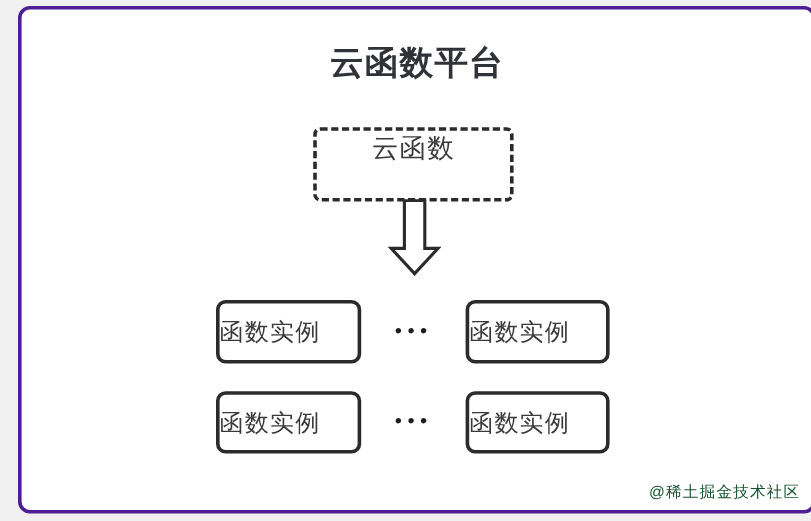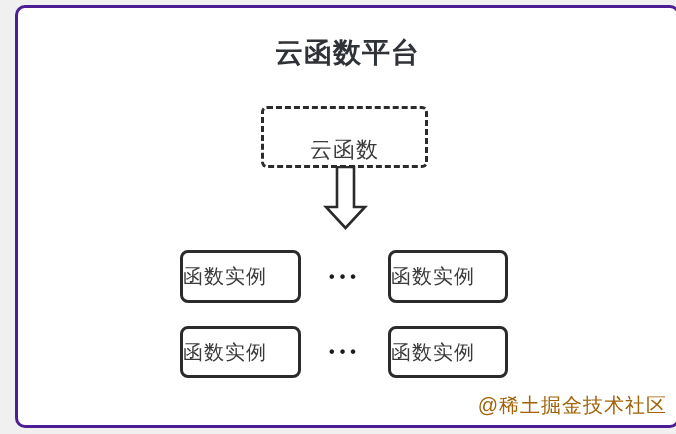--- a/index.html
+++ b/index.html
@@ -28,21 +28,21 @@
     letter-spacing: 1px;
   }
   .cloud-box {
     position: absolute;
     left: 243px; top: 98px;
     width: 167px; height: 62px;
     border: 3px dashed #2b2b2b;
     border-radius: 6px;
     background: #ffffff;
     display: flex;
-    align-items: flex-end;
+    align-items: flex-start;
     justify-content: center;
     font-size: 22px;
     color: #3a3a3a;
     letter-spacing: 1px;
   }
   .arrow-svg {
     position: absolute;
     left: 305px; top: 158px;
     width: 45px; height: 64px;
   }
@@ -71,22 +71,22 @@
     font-weight: bold;
     color: #1d1d1d;
     letter-spacing: 5px;
     white-space: nowrap;
   }
   .dots-r1 { top: 269px; }
   .dots-r2 { top: 344px; }
   .watermark {
     position: absolute;
     right: 10px; bottom: 6px;
-    font-size: 20px;
-    color: #a16207;
+    font-size: 13px;
+    color: #14532d;
     letter-spacing: 1px;
   }
 </style>
 </head>
 <body>
 
 <div class="frame">
 
   <div class="title">云函数平台</div>
 

